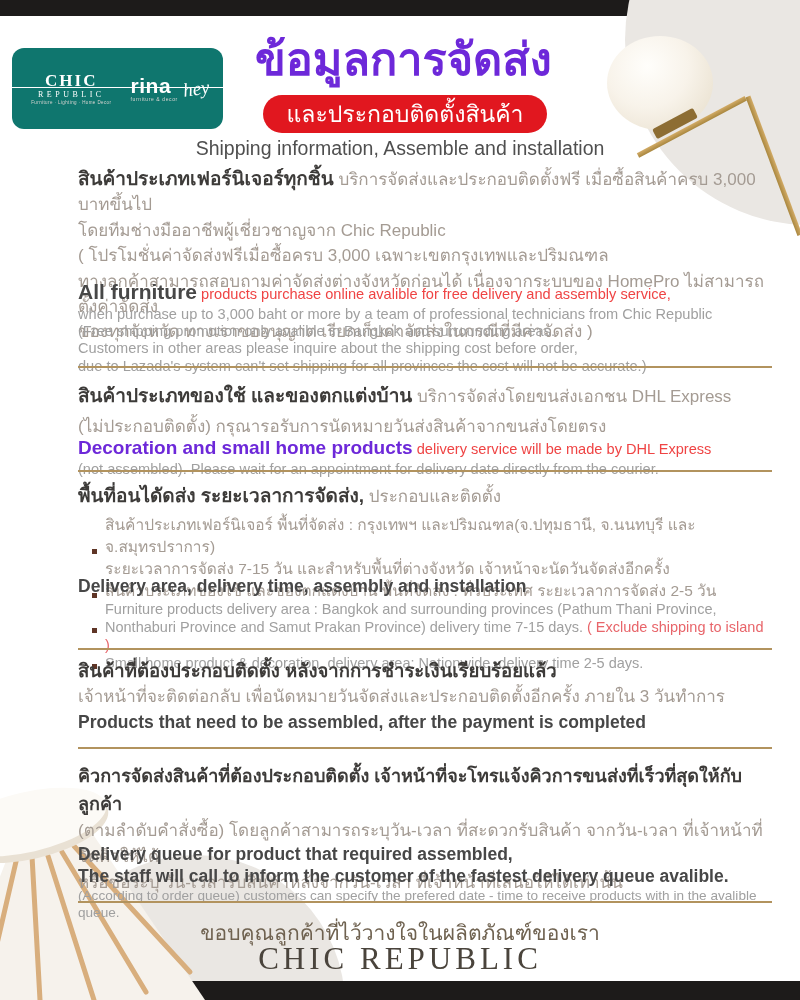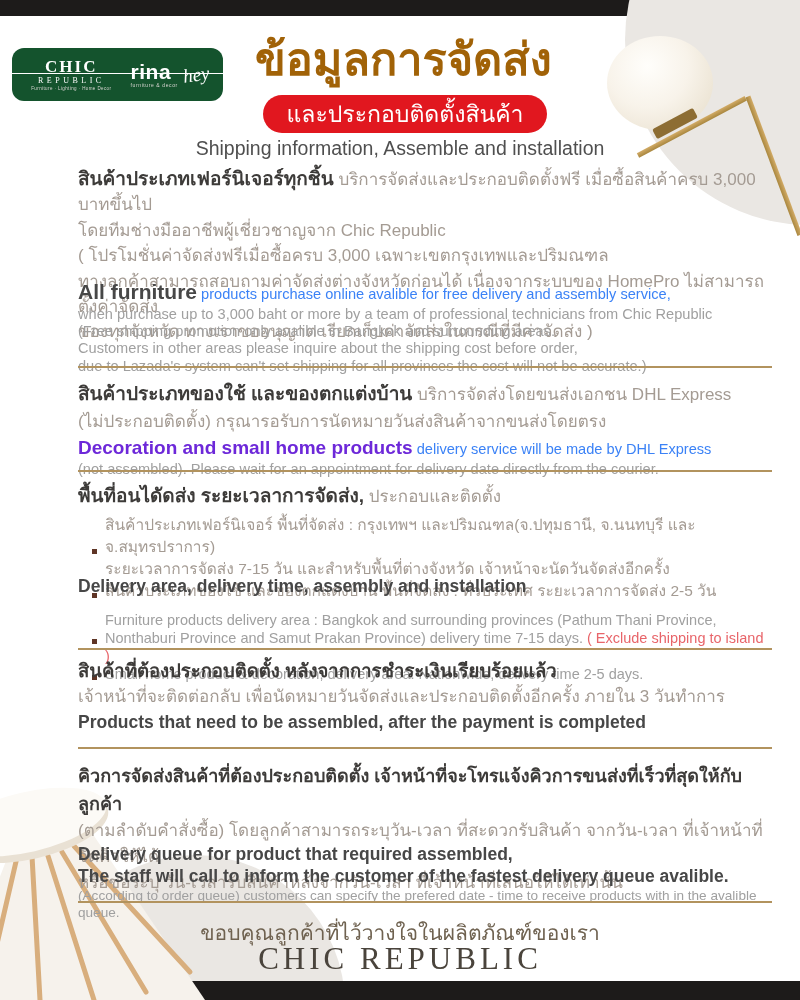--- a/index.html
+++ b/index.html
@@ -21,50 +21,50 @@
   .lamp-rod{position:absolute;height:5px;background:linear-gradient(#d2ab66,#a9873f);z-index:4;}
   .rod1{left:638px;top:153px;width:122px;transform:rotate(-28deg);transform-origin:left center;}
   .rod2{left:748px;top:94px;width:148px;transform:rotate(69.5deg);transform-origin:left center;}
   .lamp-bracket{position:absolute;left:652px;top:118px;width:46px;height:11px;background:#8d6d33;
                 transform:rotate(-28deg);z-index:4;border-radius:2px;}
 
   
   .chair-svg{position:absolute;left:-30px;top:768px;z-index:4;}
 
   
-  .logo-box{position:absolute;left:12px;top:48px;width:211px;height:53px;background:#14532d;
+  .logo-box{position:absolute;left:12px;top:48px;width:211px;height:81px;background:#0f766e;
             border-radius:12px;display:flex;align-items:center;justify-content:space-evenly;z-index:6;}
   .chic-wrap{text-align:center;color:#ffffff;line-height:1;}
   .chic-name{font-family:"Liberation Serif",serif;font-size:17px;font-weight:bold;letter-spacing:2px;
              position:relative;display:inline-block;}
   .chic-strike{position:absolute;left:-4px;right:-4px;top:48%;height:1px;background:#ffffff;}
   .chic-sub{font-family:"Liberation Serif",serif;font-size:8px;letter-spacing:3.5px;margin-top:2px;}
   .chic-tag{font-size:4.5px;letter-spacing:.4px;color:#d9d6d2;margin-top:2px;}
   .rina-wrap{position:relative;color:#ffffff;line-height:1;padding-right:26px;}
   .rina-name{font-size:21px;font-weight:bold;letter-spacing:.5px;}
   .rina-sub{font-size:5px;letter-spacing:.6px;color:#d9d6d2;margin-top:1px;}
   .rina-script{position:absolute;right:-6px;top:4px;font-family:"Liberation Serif",serif;
                font-style:italic;font-size:19px;transform:rotate(-8deg);}
 
   .title{position:absolute;left:255px;top:32px;width:420px;font-size:45px;font-weight:bold;
-         color:#a16207;z-index:6;line-height:1.25;}
+         color:#6d28d9;z-index:6;line-height:1.25;}
   .badge{position:absolute;left:263px;top:95px;width:284px;height:38px;border-radius:19px;
          background:#e1171f;color:#ffffff;font-size:23px;text-align:center;line-height:38px;z-index:6;}
   .subtitle{position:absolute;left:140px;top:137px;width:520px;text-align:center;font-size:19.5px;
             color:#4f4f4f;z-index:6;}
 
   
   .sec{position:absolute;left:78px;width:694px;z-index:6;}
   .th-bold{font-weight:bold;color:#3d3b39;font-size:19px;}
   .th-reg{color:#a49b93;font-size:17px;}
   .th-line{color:#a49b93;font-size:17px;line-height:25.4px;}
   .en-bold-lg{font-weight:bold;color:#474747;font-size:21px;}
   .en-bold{font-weight:bold;color:#6d28d9;font-size:19px;}
   .en-bold-sm{font-weight:bold;color:#474747;font-size:17.5px;line-height:21px;}
-  .en-reg{color:#3b82f6;font-size:14.6px;}
+  .en-reg{color:#ef4444;font-size:14.6px;}
   .en-line{color:#a0a0a0;font-size:14.6px;line-height:17.2px;}
   .divider{position:absolute;left:78px;width:694px;height:2px;background:#b2935e;z-index:6;}
   .bullet-row{display:flex;align-items:center;padding-left:14px;}
   .bullet-sq{flex:0 0 auto;width:5px;height:5px;background:#5f3526;margin:8px 8px 0 0;}
   .th-bullet{color:#a49b93;font-size:15.5px;line-height:22px;}
   .en-bullet{color:#a0a0a0;font-size:14.5px;line-height:18px;}
   .red-note{color:#e8656a;}
 
   
   .footer-thanks{position:absolute;left:100px;top:916px;width:600px;text-align:center;
@@ -133,21 +133,21 @@
       <span class="en-bold-lg">All furniture</span><span class="en-reg"> products purchase online avalible for free delivery and assembly service,</span>
     </div>
     <div class="en-line">when purchase up to 3,000 baht or more by a team of professional technicians from Chic Republic</div>
     <div class="en-line">(Free shipping promotion only avalible in Bangkok and surrounding areas.</div>
     <div class="en-line">Customers in other areas please inquire about the shipping cost before order,</div>
     <div class="en-line">due to Lazada's system can't set shipping for all provinces the cost will not be accurate.)</div>
   </div>
   <div class="divider" style="top:366px"></div>
 
   <div class="sec" style="top:380px">
-    <div class="th-line" style="line-height:27px">
+    <div class="th-line" style="line-height:32px">
       <span class="th-bold">สินค้าประเภทของใช้ และของตกแต่งบ้าน</span><span class="th-reg"> บริการจัดส่งโดยขนส่งเอกชน DHL Express</span>
     </div>
     <div class="th-line" style="line-height:27px">(ไม่ประกอบติดตั้ง) กรุณารอรับการนัดหมายวันส่งสินค้าจากขนส่งโดยตรง</div>
   </div>
   <div class="sec" style="top:436px">
     <div style="line-height:23px">
       <span class="en-bold">Decoration and small home products</span><span class="en-reg"> delivery service will be made by DHL Express</span>
     </div>
     <div class="en-line">(not assembled). Please wait for an appointment for delivery date directly from the courier.</div>
   </div>
@@ -164,21 +164,21 @@
         <span>ระยะเวลาการจัดส่ง 7-15 วัน และสำหรับพื้นที่ต่างจังหวัด เจ้าหน้าจะนัดวันจัดส่งอีกครั้ง</span>
       </span>
     </div>
     <div class="bullet-row">
       <span class="bullet-sq"></span>
       <span class="th-bullet">สินค้าประเภทของใช้ และของตกแต่งบ้าน พื้นที่จัดส่ง : ทั่วประเทศ ระยะเวลาการจัดส่ง 2-5 วัน</span>
     </div>
   </div>
   <div class="sec" style="top:576px">
     <div class="en-bold-sm">Delivery area, delivery time, assembly and installation</div>
-    <div class="bullet-row" style="margin-top:14px">
+    <div class="bullet-row" style="margin-top:3px">
       <span class="bullet-sq" style="margin-top:6px"></span>
       <span class="en-bullet">
         <span>Furniture products delivery area : Bangkok and surrounding provinces (Pathum Thani Province,</span><br>
         <span>Nonthaburi Province and Samut Prakan Province) delivery time 7-15 days. </span><span class="red-note">( Exclude shipping to island )</span>
       </span>
     </div>
     <div class="bullet-row">
       <span class="bullet-sq" style="margin-top:6px"></span>
       <span class="en-bullet">Small home product &amp; decoration, delivery area: Nationwide, delivery time 2-5 days.</span>
     </div>

